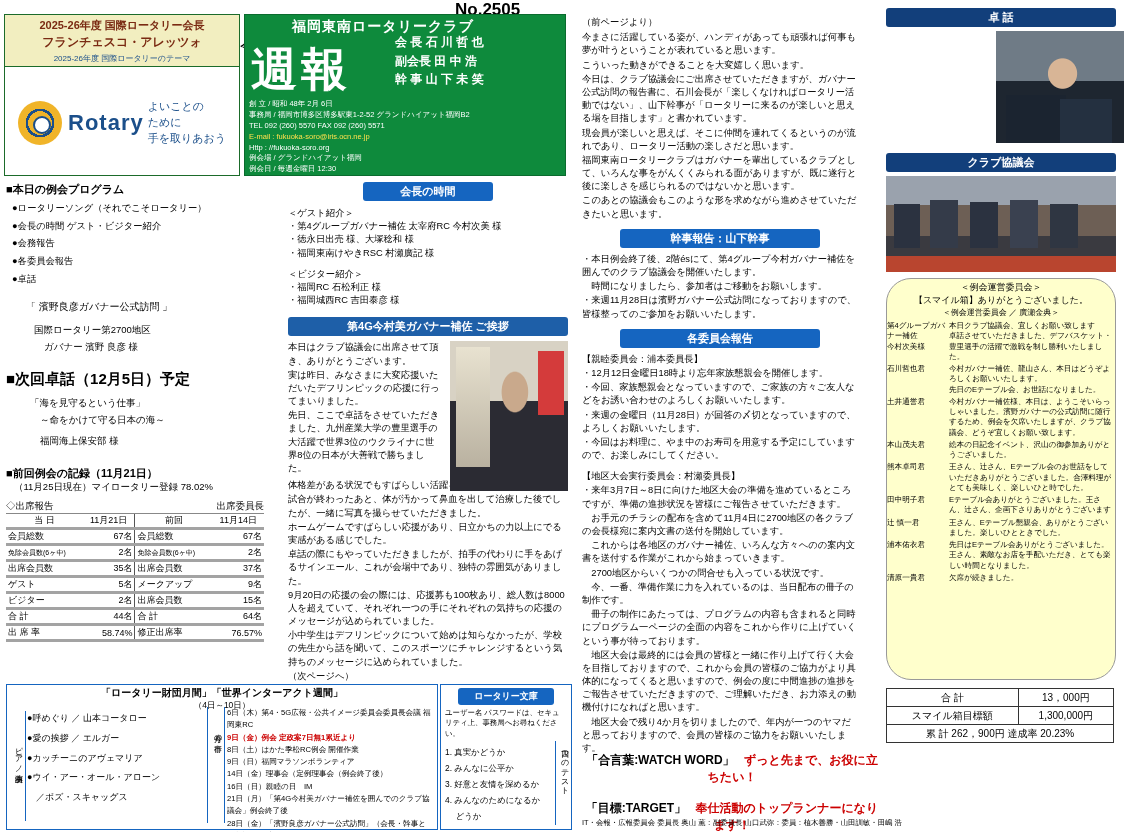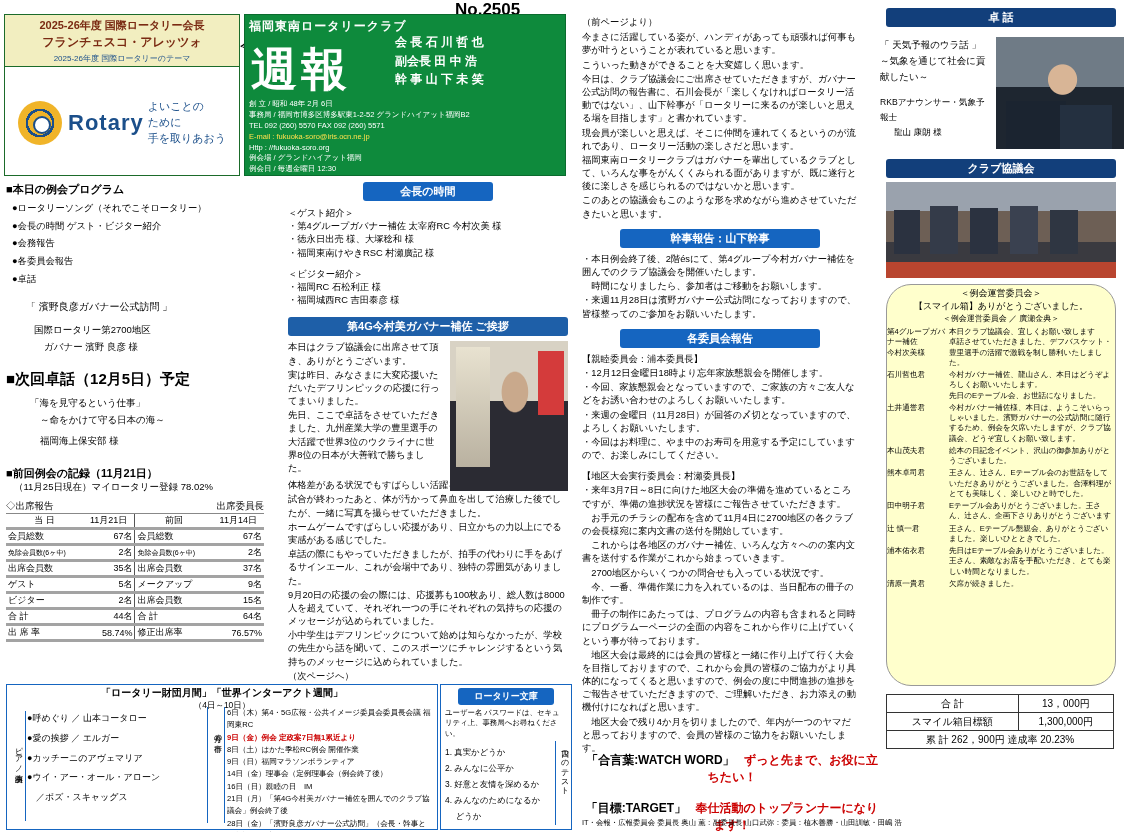--- a/index.html
+++ b/index.html
@@ -24,21 +24,21 @@
   .logo-top .l3{color:#1b4f8a;font-size:8px;margin-top:2px;}
   .logo-mid{display:flex;align-items:center;justify-content:center;height:112px;}
   .rot-wheel{width:44px;height:44px;border-radius:50%;background:
      radial-gradient(circle, #f0b429 0 38%, #1b4f8a 38% 46%, #f0b429 46% 100%);
      position:relative;margin-right:6px;}
   .rot-wheel:before{content:"";position:absolute;left:50%;top:50%;width:14px;height:14px;margin:-7px 0 0 -7px;border-radius:50%;background:#fff;border:2px solid #1b4f8a;}
   .rot-text{color:#1b4f8a;font-size:22px;font-weight:bold;letter-spacing:1px;}
   .theme-txt{font-size:11px;color:#1b4f8a;line-height:1.45;margin-left:4px;}
   
   .mast{position:absolute;left:244px;top:14px;width:320px;height:160px;background:#0e8a3c;color:#fff;border:1px solid #0a6b2e;}
-  .mast-club{font-size:12px;font-weight:bold;padding:3px 0 0 4px;letter-spacing:1px;}
+  .mast-club{font-size:14px;font-weight:bold;padding:3px 0 0 4px;letter-spacing:1px;margin-left:43px;}
   .mast-kanji{position:absolute;left:6px;top:24px;font-size:46px;font-weight:bold;letter-spacing:4px;color:#fff;}
   .mast-officers{position:absolute;left:150px;top:18px;font-size:12px;line-height:1.55;font-weight:bold;}
   .mast-info{position:absolute;left:4px;top:84px;font-size:7.5px;line-height:1.45;}
   .mast-mail{color:#ffe14d;}
   
   .banner{background:#1565c0;color:#fff;text-align:center;font-weight:bold;border-radius:3px;padding:2px 0;font-size:11px;}
   .banner.blue2{background:#1e5fa8;}
   .banner.dark{background:#123f7b;}
   .tx{font-size:9.3px;line-height:1.42;}
   .tx p{margin:0 0 1px 0;}
@@ -317,27 +317,20 @@
     <div class="banner dark" style="width:230px;margin-left:6px;">卓 話</div>
 
     <div style="position:relative;height:118px;margin-top:4px;">
       <div class="photo p1" style="position:absolute;right:0;top:0;width:128px;height:112px;">
         <div style="position:absolute;inset:0;background:
             radial-gradient(ellipse at 52% 38%, #d8b596 0 15%, rgba(0,0,0,0) 16%),
             linear-gradient(180deg,#6f7b86 0 45%, #1e2630 45% 100%);"></div>
         <div style="position:absolute;left:10px;bottom:0;width:60px;height:48px;background:#1b2430;"></div>
         <div style="position:absolute;right:12px;bottom:0;width:52px;height:44px;background:#243040;"></div>
       </div>
-      <div style="width:112px;font-size:9.5px;line-height:1.7;margin-top:10px;">
-        <div>「 天気予報のウラ話 」</div>
-        <div>～気象を通じて社会に貢献したい～</div>
-        <div style="height:10px"></div>
-        <div style="font-size:8.6px;">RKBアナウンサー・気象予報士</div>
-        <div style="font-size:8.6px;margin-left:14px;">龍山 康朗 様</div>
-      </div>
     </div>
 
     <div class="banner dark" style="width:230px;margin-left:6px;margin-top:4px;">クラブ協議会</div>
     <div class="photo p3" style="margin:4px 0 0 6px;width:230px;height:96px;">
       <div style="position:absolute;inset:0;background:linear-gradient(180deg,#9aa2ad 0 30%,#6d5f55 30% 62%,#3a3a40 62% 100%);"></div>
       <div style="position:absolute;left:8px;top:28px;width:26px;height:44px;background:#2b3240;"></div>
       <div style="position:absolute;left:44px;top:24px;width:28px;height:48px;background:#343b49;"></div>
       <div style="position:absolute;left:84px;top:26px;width:28px;height:46px;background:#2b3240;"></div>
       <div style="position:absolute;left:124px;top:24px;width:28px;height:48px;background:#3a4150;"></div>
       <div style="position:absolute;left:164px;top:28px;width:28px;height:44px;background:#2f3642;"></div>

